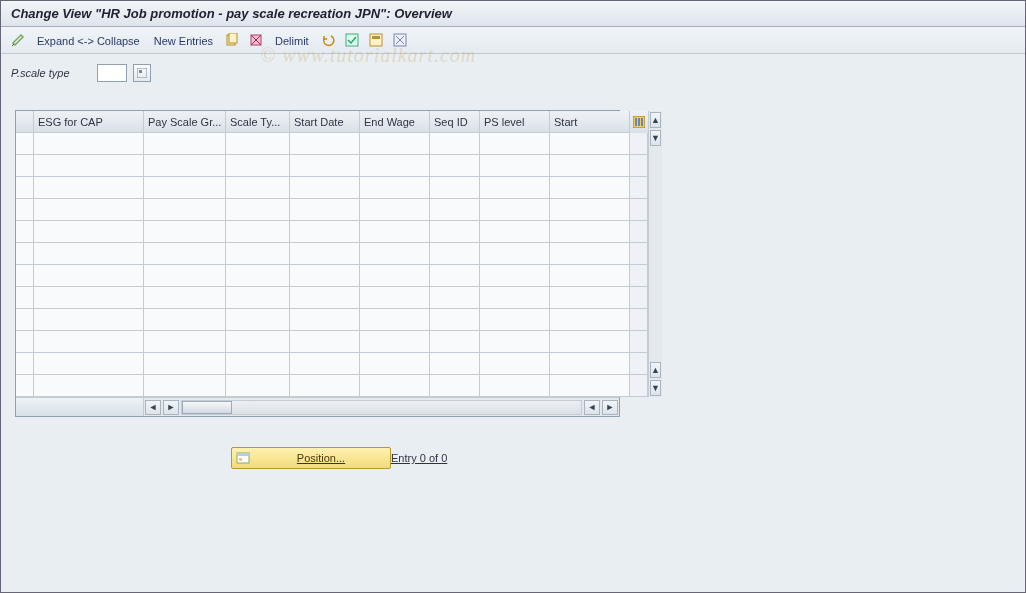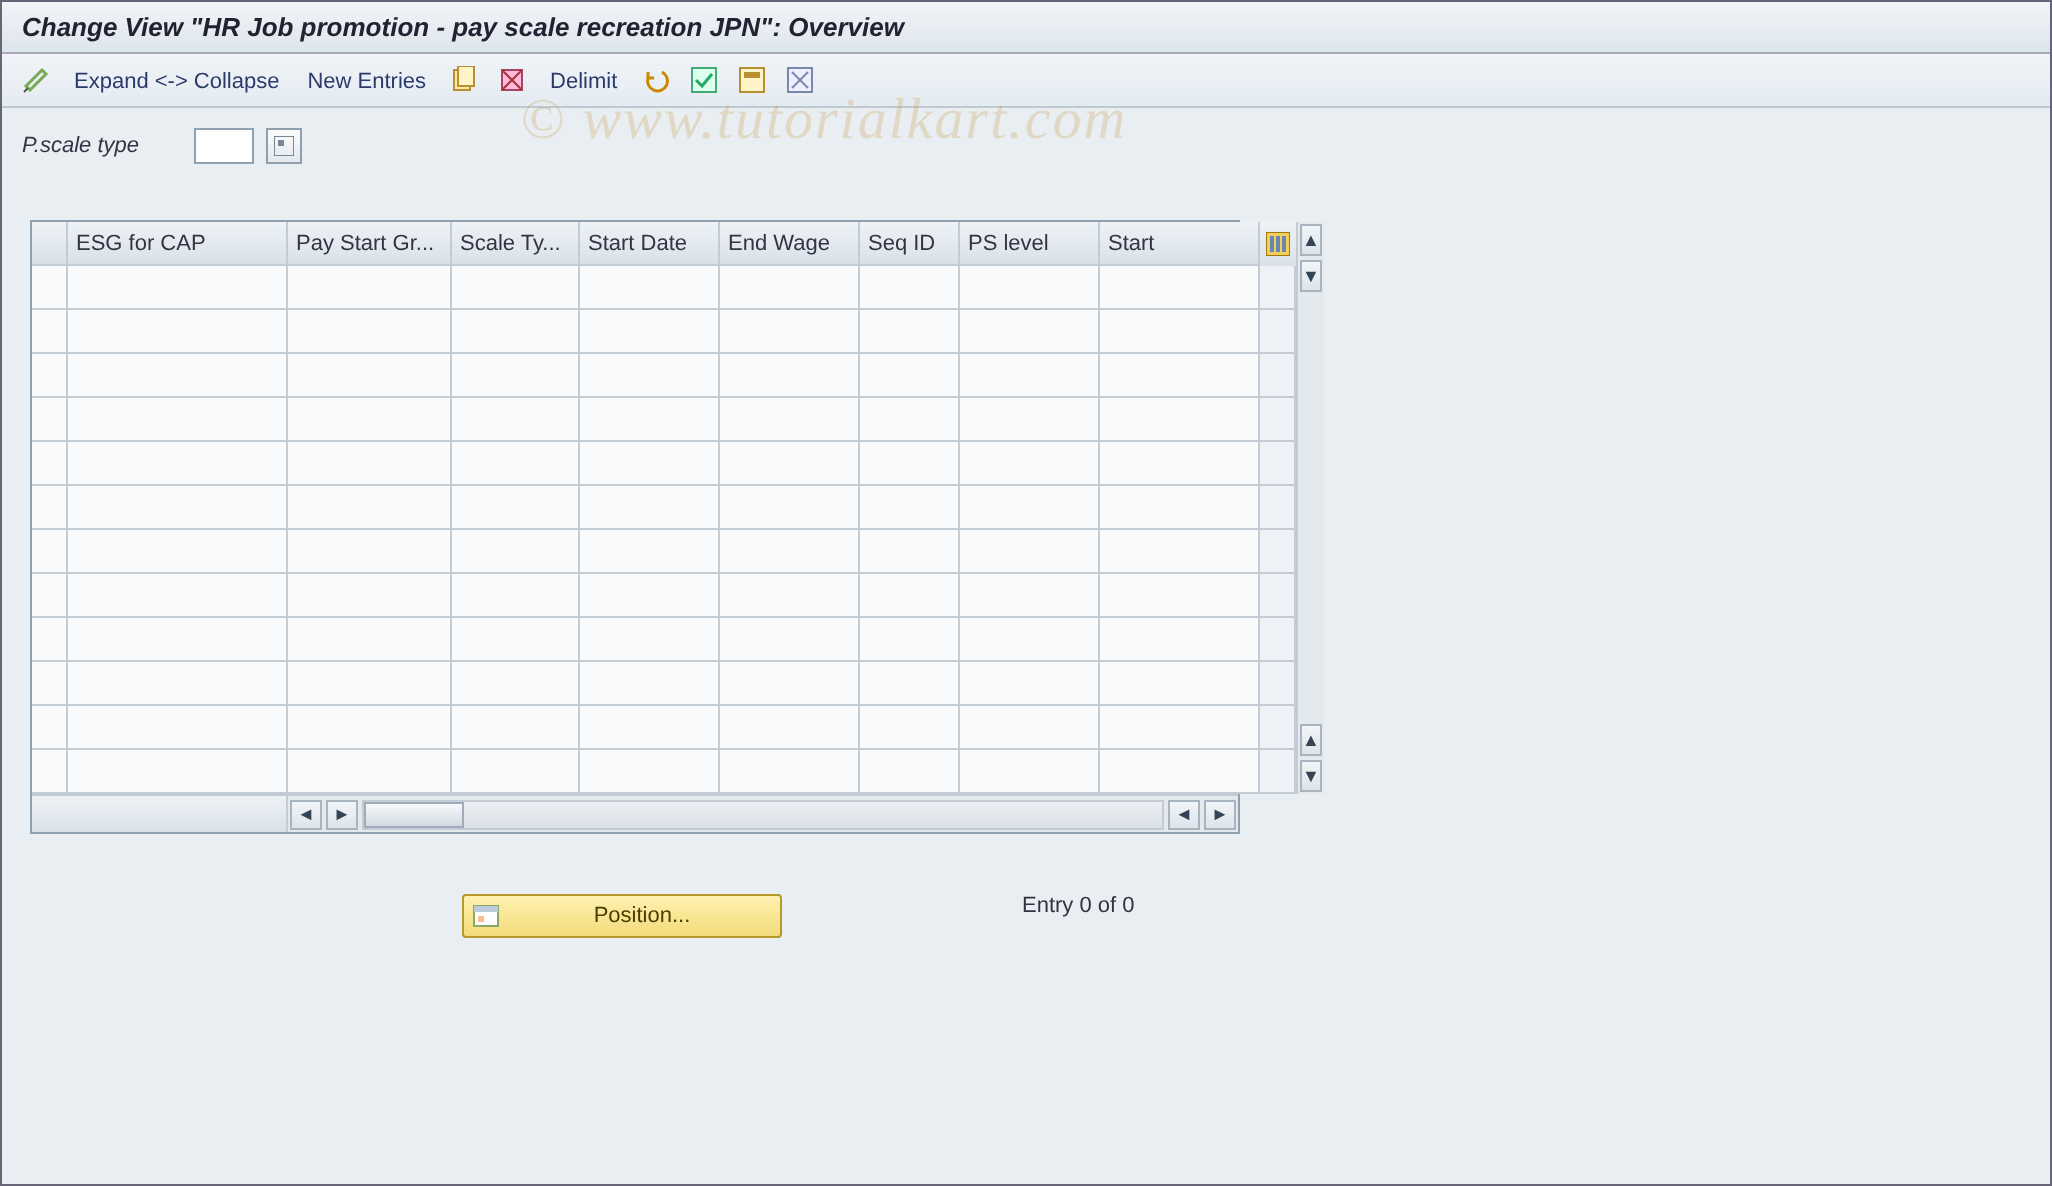--- a/index.html
+++ b/index.html
@@ -111,39 +111,40 @@
   .hscroll-spacer { width:128px; border-right:1px solid #c3ccd4; height:100%; background: linear-gradient(#eef2f6,#d9e1e8);}
   .hscroll-btn {
     width:16px; height:15px; display:flex; align-items:center; justify-content:center;
     background:linear-gradient(#f2f5f8,#dde4ea);
     border:1px solid #a8b4c0; margin:1px; cursor:pointer; font-size:9px; color:#345;
   }
   .hscroll-track { flex:1; height:15px; background:linear-gradient(#eceff3,#dbe1e7); margin:1px; border:1px solid #c3ccd4; position:relative; }
   .hscroll-thumb { position:absolute; left:0; top:0; height:100%; width:50px; background:linear-gradient(#f6f8fa,#d2dae2); border:1px solid #9fabba; }
   .footer-row {
     margin-top: 30px;
-    display:flex; gap: 120px;
+    display:flex; align-items:center; 
     padding-left: 230px;
+    text-decoration: underline;
   }
   .position-btn {
     width: 160px; height:22px;
     background:linear-gradient(#fff2b0,#f2db7a);
     border:1px solid #b59a2a;
     display:flex; align-items:center;
     padding:0 4px; gap:6px;
     color:#4a3b00; cursor:pointer;
     border-radius:2px;
     justify-content:flex-start;
   }
   .position-btn span.lbl { flex:1; text-align:center; }
   .entry-text { color:#334; }
   .watermark {
     position:absolute;
     top:44px; left:260px;
-    font-size:29px; font-style:italic;
+    font-size:20px; font-style:italic;
     color: rgba(200,150,60,0.25);
     pointer-events:none;
     font-family: Georgia, serif;
     letter-spacing:1px;
   }
   svg { display:block; }
 </style>
 </head>
 <body>
 
@@ -211,21 +212,21 @@
     </span>
   </div>
 </div>
 
 <div class="table-wrap">
   <div style="display:flex;">
     <div style="flex:1;">
       <div class="grid" id="grid-header">
         <div class="th row-sel"></div>
         <div class="th">ESG for CAP</div>
-        <div class="th">Pay Start Gr...</div>
+        <div class="th">Pay Scale Gr...</div>
         <div class="th">Scale Ty...</div>
         <div class="th">Start Date</div>
         <div class="th">End Wage</div>
         <div class="th">Seq ID</div>
         <div class="th">PS level</div>
         <div class="th">Start</div>
         <div class="cfg-cell">
           <svg class="cfg-icon" viewBox="0 0 12 12">
               <rect x="0" y="0" width="12" height="12" fill="#f2cf5a" stroke="#9f7a10"></rect>
               <rect x="2" y="2" width="2" height="8" fill="#6a87b2"></rect>

